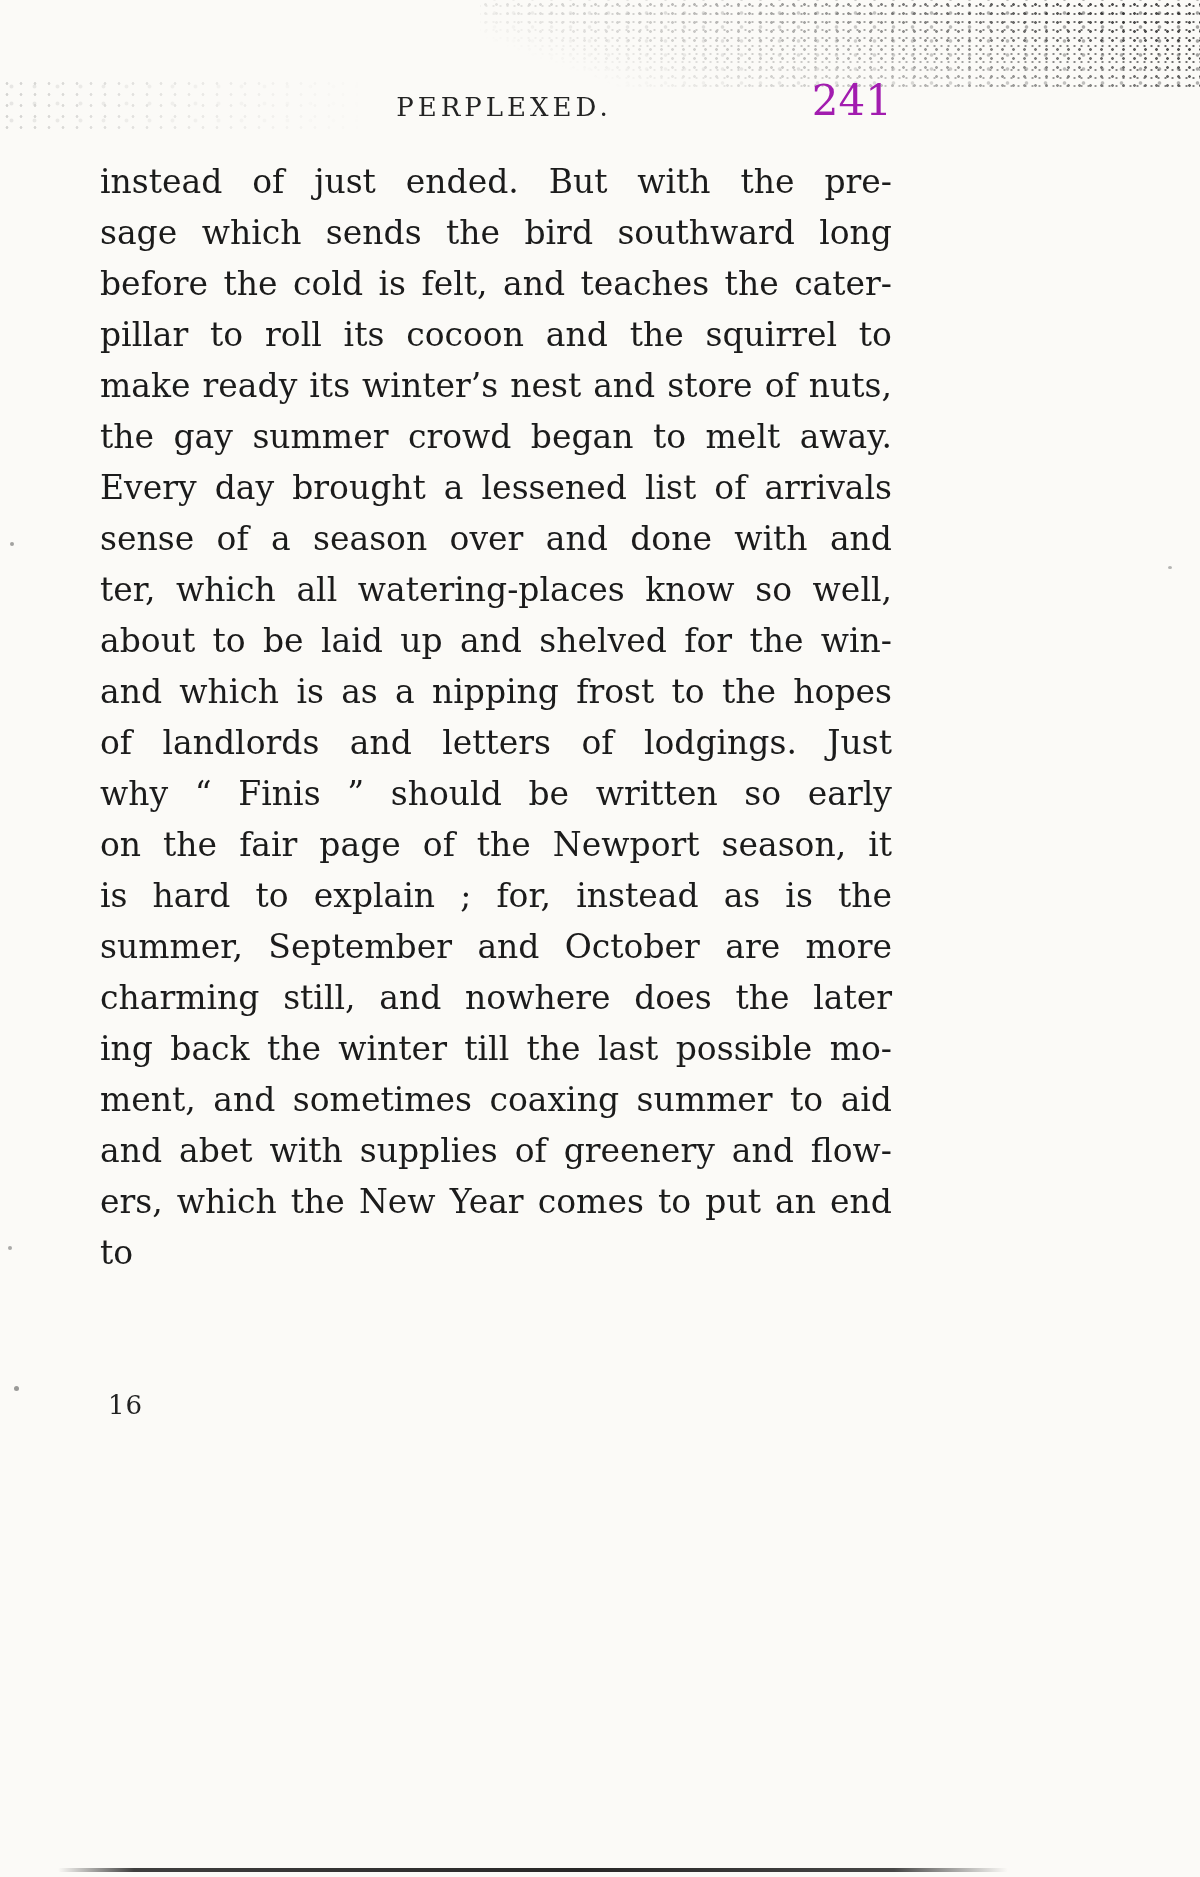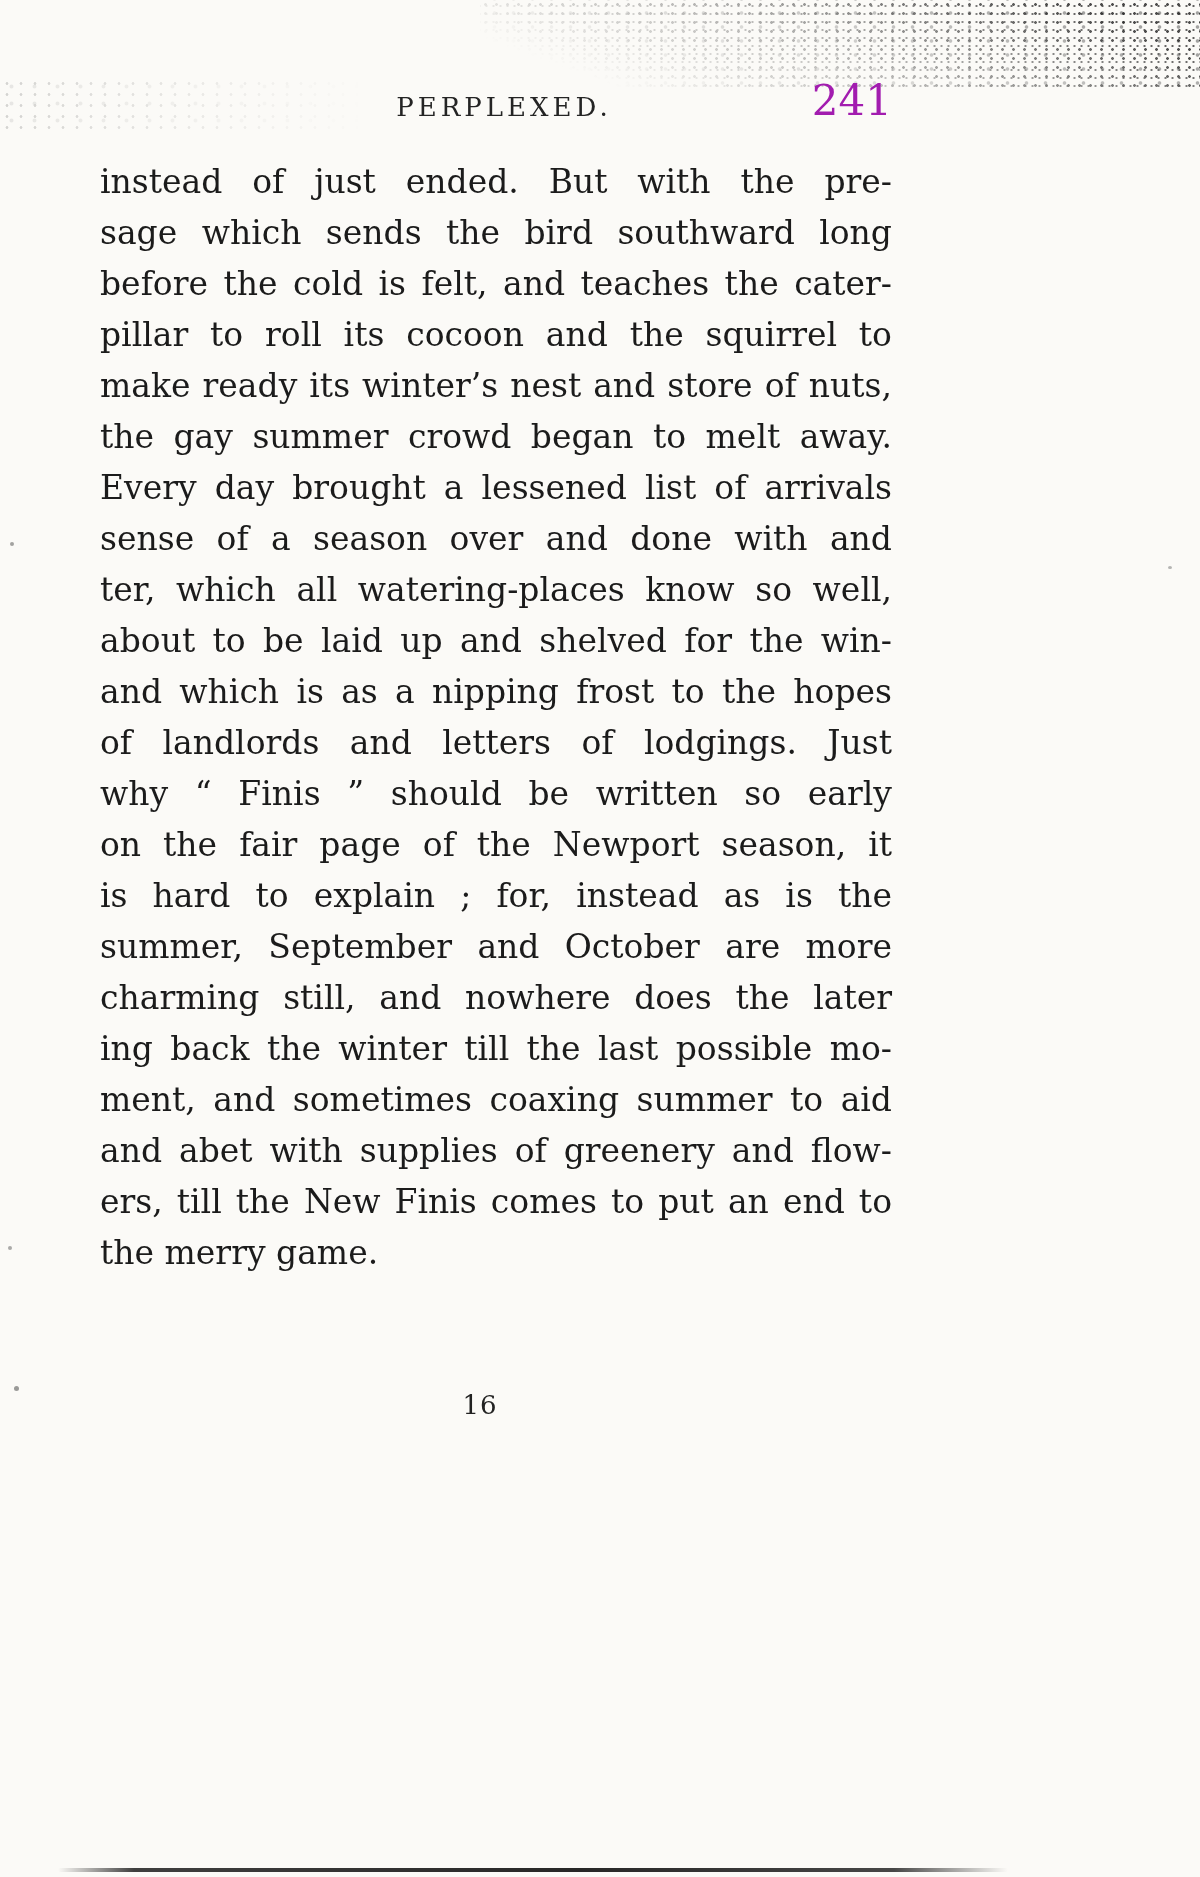--- a/index.html
+++ b/index.html
@@ -87,23 +87,22 @@
     text-align: justify;
     text-align-last: justify;
     white-space: normal;
   }
   .line.last {
     text-align-last: left;
   }
 
   .footer {
     position: absolute;
-    top: 1390px; left: 84px;
+    top: 1390px; left: 108px;
     width: 792px;
-    text-align: center;
   }
   .signature {
     font-size: 26px;
     color: #222;
     letter-spacing: 1px;
   }
 </style>
 </head>
 <body>
 
@@ -134,19 +133,18 @@
   <div class="line">and which is as a nipping frost to the hopes</div>
   <div class="line">of landlords and letters of lodgings.  Just</div>
   <div class="line">why “ Finis ” should be written so early</div>
   <div class="line">on the fair page of the Newport season, it</div>
   <div class="line">is hard to explain ; for, instead as is the</div>
   <div class="line">summer, September and October are more</div>
   <div class="line">charming still, and nowhere does the later</div>
   <div class="line">ing back the winter till the last possible mo-</div>
   <div class="line">ment, and sometimes coaxing summer to aid</div>
   <div class="line">and abet with supplies of greenery and flow-</div>
-  <div class="line">ers, till the New Finis comes to put an end to</div>
-  <div class="line last">the merry game.</div>
+  <div class="line">ers, which the New Year comes to put an end to</div>
 </div>
 
 <div class="footer">
   <span class="signature">16</span>
 </div>
 
 </body></html>

